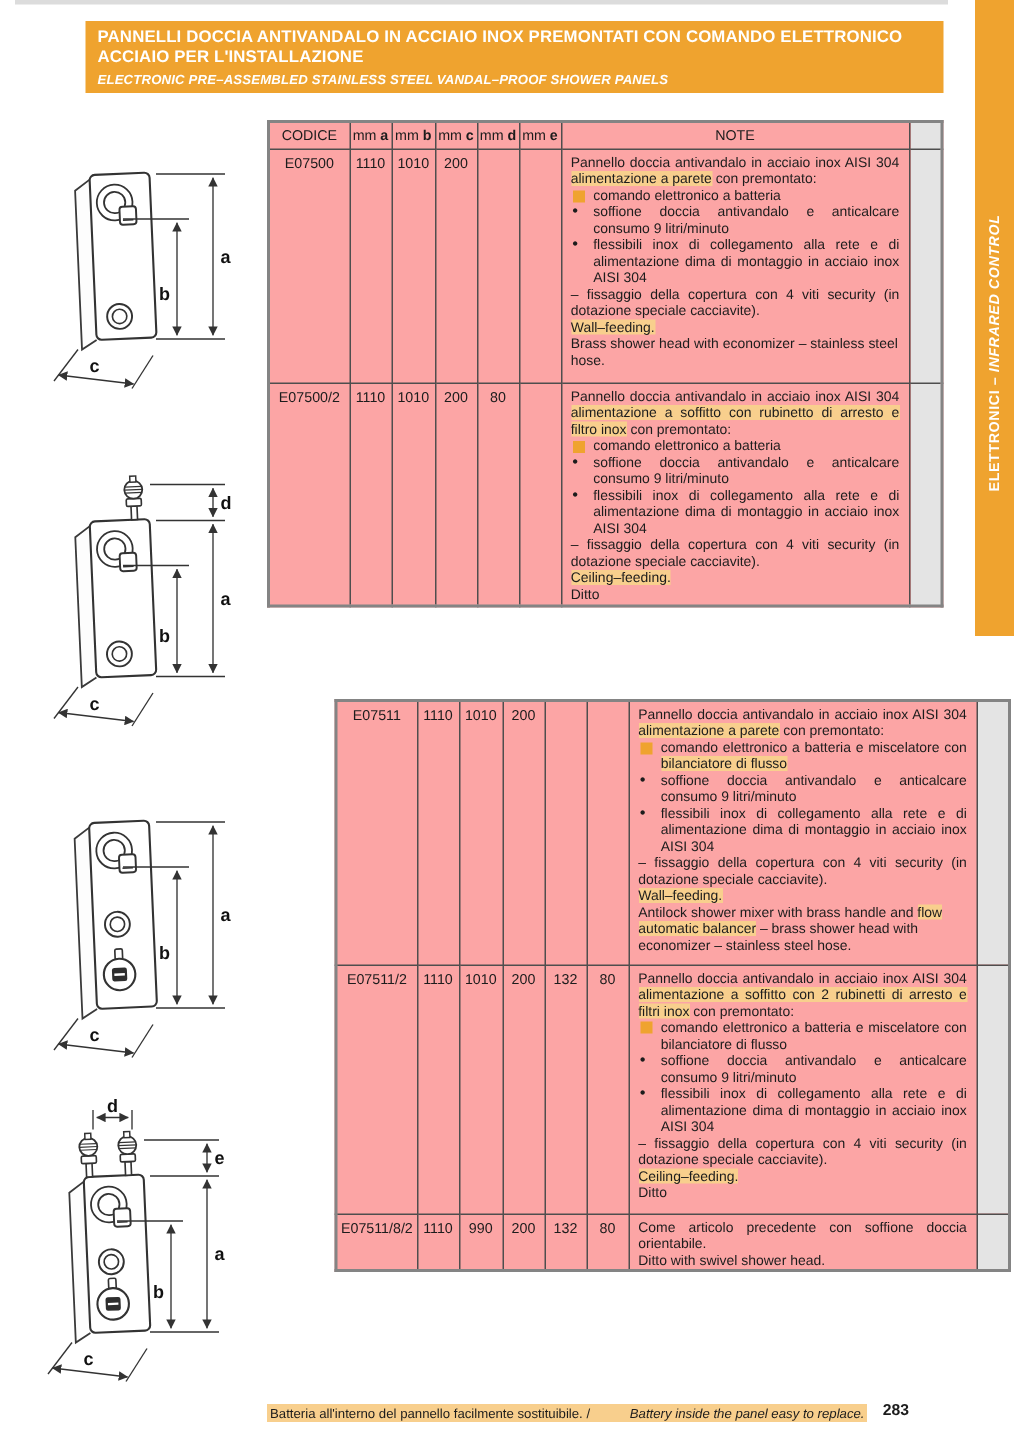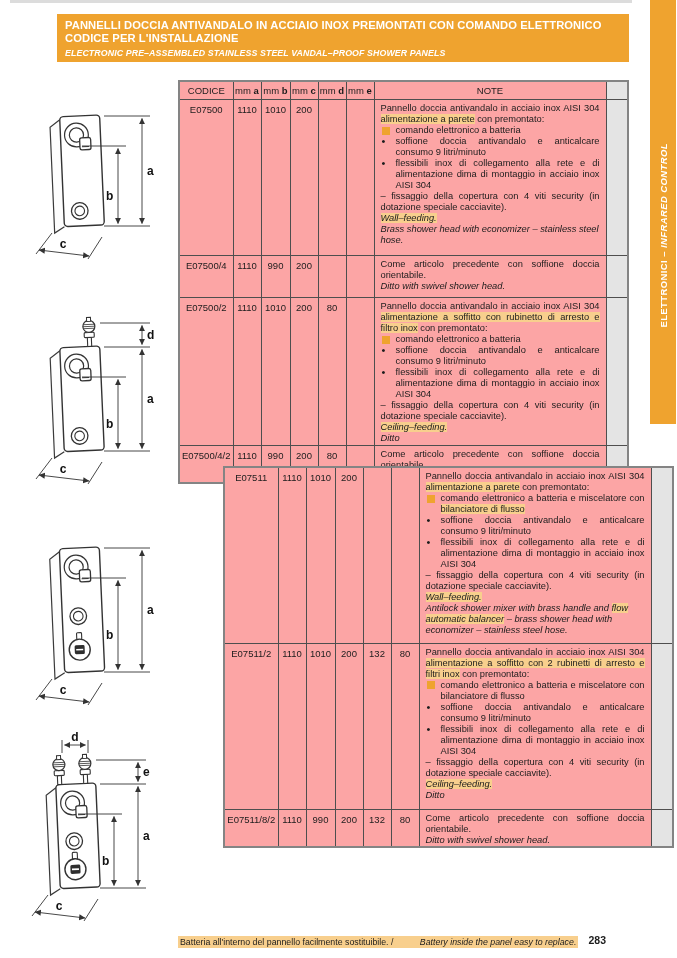--- a/index.html
+++ b/index.html
@@ -27,21 +27,21 @@
   .tab .lbl i{font-style:italic;}
   
   .tblwrap{position:absolute;left:178px;}
   table.spec{border-collapse:collapse;table-layout:fixed;background:#fca5a5;border:2px solid #848484;}
   .spec th,.spec td{border:1px solid #4e4e4e;vertical-align:top;color:var(--ink);padding:0;overflow:hidden;}
   .spec th{height:17px;font-weight:normal;text-align:center;vertical-align:middle;font-size:9.5px;}
   .spec td.code,.spec td.num{text-align:center;padding-top:4px;font-size:9.5px;}
   .spec td.note{padding:3px 6px 0 6px;font-size:9.3px;}
   .spec .filler{background:var(--cellgray);}
   .np{position:relative;line-height:11px;text-align:justify;}
-  .np.it{font-style:italic;text-align:left;}
+  .np.it{text-align:left;}
   .np.sq,.np.dot{padding-left:15px;}
   .bullet{position:absolute;left:1px;}
   .sqb{top:1.5px;width:8px;height:8px;background:var(--orange);}
   .dotb{top:0;font-size:11px;line-height:11px;}
   .hl{background:var(--hl);}
   
   .drawing{position:absolute;}
   
   .footnote{position:absolute;left:178px;top:936px;font-size:8.8px;line-height:12px;}
   .footnote .hl{padding:1px 2px;}
@@ -50,21 +50,21 @@
     font-size:10.5px;font-weight:bold;}
 </style>
 </head>
 <body>
 
 <div class="page">
   <div class="top-edge"></div>
 
   <div class="banner">
     <div class="t">PANNELLI DOCCIA ANTIVANDALO IN ACCIAIO INOX PREMONTATI CON COMANDO ELETTRONICO</div>
-    <div class="t">CODICE PER L'INSTALLAZIONE</div>
+    <div class="t">ACCIAIO PER L'INSTALLAZIONE</div>
     <div class="s">ELECTRONIC PRE–ASSEMBLED STAINLESS STEEL VANDAL–PROOF SHOWER PANELS</div>
   </div>
 
   <div class="tab">
     <div class="lbl"><span>ELETTRONICI – </span><i>INFRARED CONTROL</i></div>
   </div>
 
   <div id="drw0" class="drawing" style="left:18px;top:100px;"><svg width="150" height="170" viewBox="0 0 150 170">
         <defs>
           <marker id="m0" viewBox="0 0 8 8" refX="7.5" refY="4" markerWidth="7" markerHeight="7" orient="auto-start-reverse">
@@ -251,64 +251,38 @@
               <div class="np p"><span>Pannello doccia antivandalo in acciaio inox AISI 304 </span><span class="hl">alimentazione a parete</span><span> con premontato:</span></div>
               <div class="np sq"><span class="bullet sqb"></span><span>comando elettronico a batteria</span></div>
               <div class="np dot"><span class="bullet dotb">•</span><span>soffione doccia antivandalo e anticalcare consumo 9 litri/minuto</span></div>
               <div class="np dot"><span class="bullet dotb">•</span><span>flessibili inox di collegamento alla rete e di alimentazione dima di montaggio in acciaio inox AISI 304</span></div>
               <div class="np dash"><span>– fissaggio della copertura con 4 viti security (in dotazione speciale cacciavite).</span></div>
               <div class="np it"><span class="hl">Wall–feeding.</span></div>
               <div class="np it"><span>Brass shower head with economizer – stainless steel hose.</span></div>
             </td>
             <td class="filler"></td>
           </tr>
-          <tr style="height:42px">
-            <td class="code">E07500/4</td>
-            <td class="num">1110</td>
-            <td class="num">990</td>
-            <td class="num">200</td>
-            <td class="num"></td>
-            <td class="num"></td>
-            <td class="note">
-              <div class="np p"><span>Come articolo precedente con soffione doccia orientabile.</span></div>
-              <div class="np it"><span>Ditto with swivel shower head.</span></div>
-            </td>
-            <td class="filler"></td>
-          </tr>
           <tr style="height:148px">
             <td class="code">E07500/2</td>
             <td class="num">1110</td>
             <td class="num">1010</td>
             <td class="num">200</td>
             <td class="num">80</td>
             <td class="num"></td>
             <td class="note">
               <div class="np p"><span>Pannello doccia antivandalo in acciaio inox AISI 304 </span><span class="hl">alimentazione a soffitto con rubinetto di arresto e filtro inox</span><span> con premontato:</span></div>
               <div class="np sq"><span class="bullet sqb"></span><span>comando elettronico a batteria</span></div>
               <div class="np dot"><span class="bullet dotb">•</span><span>soffione doccia antivandalo e anticalcare consumo 9 litri/minuto</span></div>
               <div class="np dot"><span class="bullet dotb">•</span><span>flessibili inox di collegamento alla rete e di alimentazione dima di montaggio in acciaio inox AISI 304</span></div>
               <div class="np dash"><span>– fissaggio della copertura con 4 viti security (in dotazione speciale cacciavite).</span></div>
               <div class="np it"><span class="hl">Ceiling–feeding.</span></div>
               <div class="np it"><span>Ditto</span></div>
             </td>
             <td class="filler"></td>
           </tr>
-          <tr style="height:37px">
-            <td class="code">E07500/4/2</td>
-            <td class="num">1110</td>
-            <td class="num">990</td>
-            <td class="num">200</td>
-            <td class="num">80</td>
-            <td class="num"></td>
-            <td class="note">
-              <div class="np p"><span>Come articolo precedente con soffione doccia orientabile.</span></div>
-              <div class="np it"><span>Ditto with swivel shower head.</span></div>
-            </td>
-            <td class="filler"></td>
-          </tr>
         </tbody>
       </table>
     </div>
   <div id="tbl1" class="tblwrap" style="top:466px;padding-left:45px;">
       <table class="spec">
         <colgroup>
           <col style="width:54px">
           <col style="width:28px">
           <col style="width:29px">
           <col style="width:28px">

